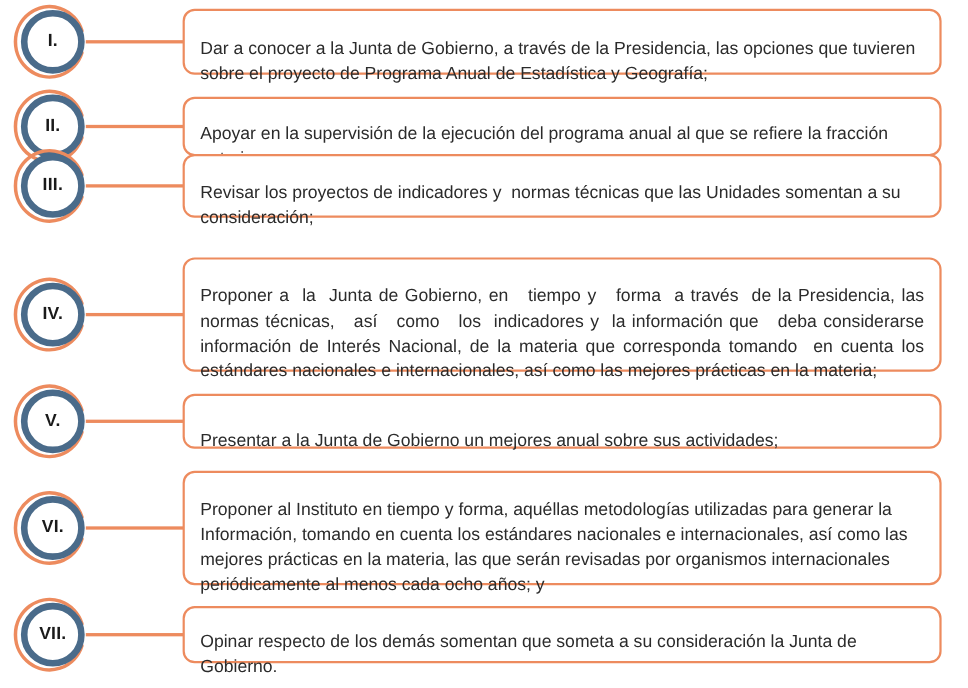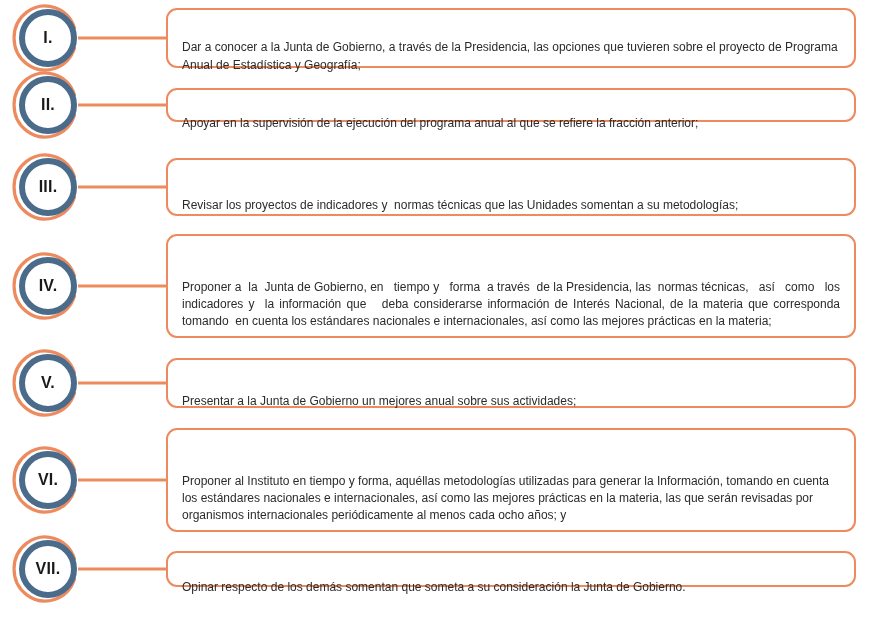--- a/index.html
+++ b/index.html
@@ -105,21 +105,21 @@
     background: #ffffff;
     display: flex;
     align-items: center;
   }
 
   .box-text {
     padding: 0 14px 0 14px;
     width: 100%;
     box-sizing: border-box;
     font-family: "Liberation Sans", sans-serif;
-    font-size: 12px;
+    font-size: 16px;
     line-height: 1.42;
     color: #2b2b2b;
     white-space: pre-wrap;
     margin-top: 37px;
   }
   .box-text.justify {
     text-align: justify;
     text-align-last: left;
   }
 </style>
@@ -135,48 +135,48 @@
           </svg>
         </div>
         <div class="ring-inner"></div>
         <div class="numeral">I.</div>
       </div>
       <div class="connector"></div>
       <div class="box">
         <div class="box-text">Dar a conocer a la Junta de Gobierno, a través de la Presidencia, las opciones que tuvieren sobre el proyecto de Programa Anual de Estadística y Geografía;</div>
       </div>
     </div>
-    <div class="flow-item" style="top: 88px; height: 34px;">
+    <div class="flow-item" style="top: 88px; height: 54px;">
       <div class="badge">
         <div class="ring-outer">
           <svg viewBox="0 0 68 68">
             <path d="M 60.5 24 A 31 32 0 1 0 60.5 44" fill="none" stroke="#ed8b5e" stroke-width="3.2" stroke-linecap="round"></path>
           </svg>
         </div>
         <div class="ring-inner"></div>
         <div class="numeral">II.</div>
       </div>
       <div class="connector"></div>
       <div class="box">
         <div class="box-text">Apoyar en la supervisión de la ejecución del programa anual al que se refiere la fracción anterior;</div>
       </div>
     </div>
-    <div class="flow-item" style="top: 158px; height: 58px;">
+    <div class="flow-item" style="top: 140px; height: 58px;">
       <div class="badge">
         <div class="ring-outer">
           <svg viewBox="0 0 68 68">
             <path d="M 60.5 24 A 31 32 0 1 0 60.5 44" fill="none" stroke="#ed8b5e" stroke-width="3.2" stroke-linecap="round"></path>
           </svg>
         </div>
         <div class="ring-inner"></div>
         <div class="numeral">III.</div>
       </div>
       <div class="connector"></div>
       <div class="box">
-        <div class="box-text">Revisar los proyectos de indicadores y  normas técnicas que las Unidades somentan a su metodologías;</div>
+        <div class="box-text">Revisar los proyectos de indicadores y  normas técnicas que las Unidades somentan a su consideración;</div>
       </div>
     </div>
     <div class="flow-item" style="top: 234px; height: 104px;">
       <div class="badge">
         <div class="ring-outer">
           <svg viewBox="0 0 68 68">
             <path d="M 60.5 24 A 31 32 0 1 0 60.5 44" fill="none" stroke="#ed8b5e" stroke-width="3.2" stroke-linecap="round"></path>
           </svg>
         </div>
         <div class="ring-inner"></div>
@@ -210,21 +210,21 @@
           </svg>
         </div>
         <div class="ring-inner"></div>
         <div class="numeral">VI.</div>
       </div>
       <div class="connector"></div>
       <div class="box">
         <div class="box-text">Proponer al Instituto en tiempo y forma, aquéllas metodologías utilizadas para generar la Información, tomando en cuenta los estándares nacionales e internacionales, así como las mejores prácticas en la materia, las que serán revisadas por organismos internacionales periódicamente al menos cada ocho años; y</div>
       </div>
     </div>
-    <div class="flow-item" style="top: 551px; height: 36px;">
+    <div class="flow-item" style="top: 551px; height: 52px;">
       <div class="badge">
         <div class="ring-outer">
           <svg viewBox="0 0 68 68">
             <path d="M 60.5 24 A 31 32 0 1 0 60.5 44" fill="none" stroke="#ed8b5e" stroke-width="3.2" stroke-linecap="round"></path>
           </svg>
         </div>
         <div class="ring-inner"></div>
         <div class="numeral">VII.</div>
       </div>
       <div class="connector"></div>

